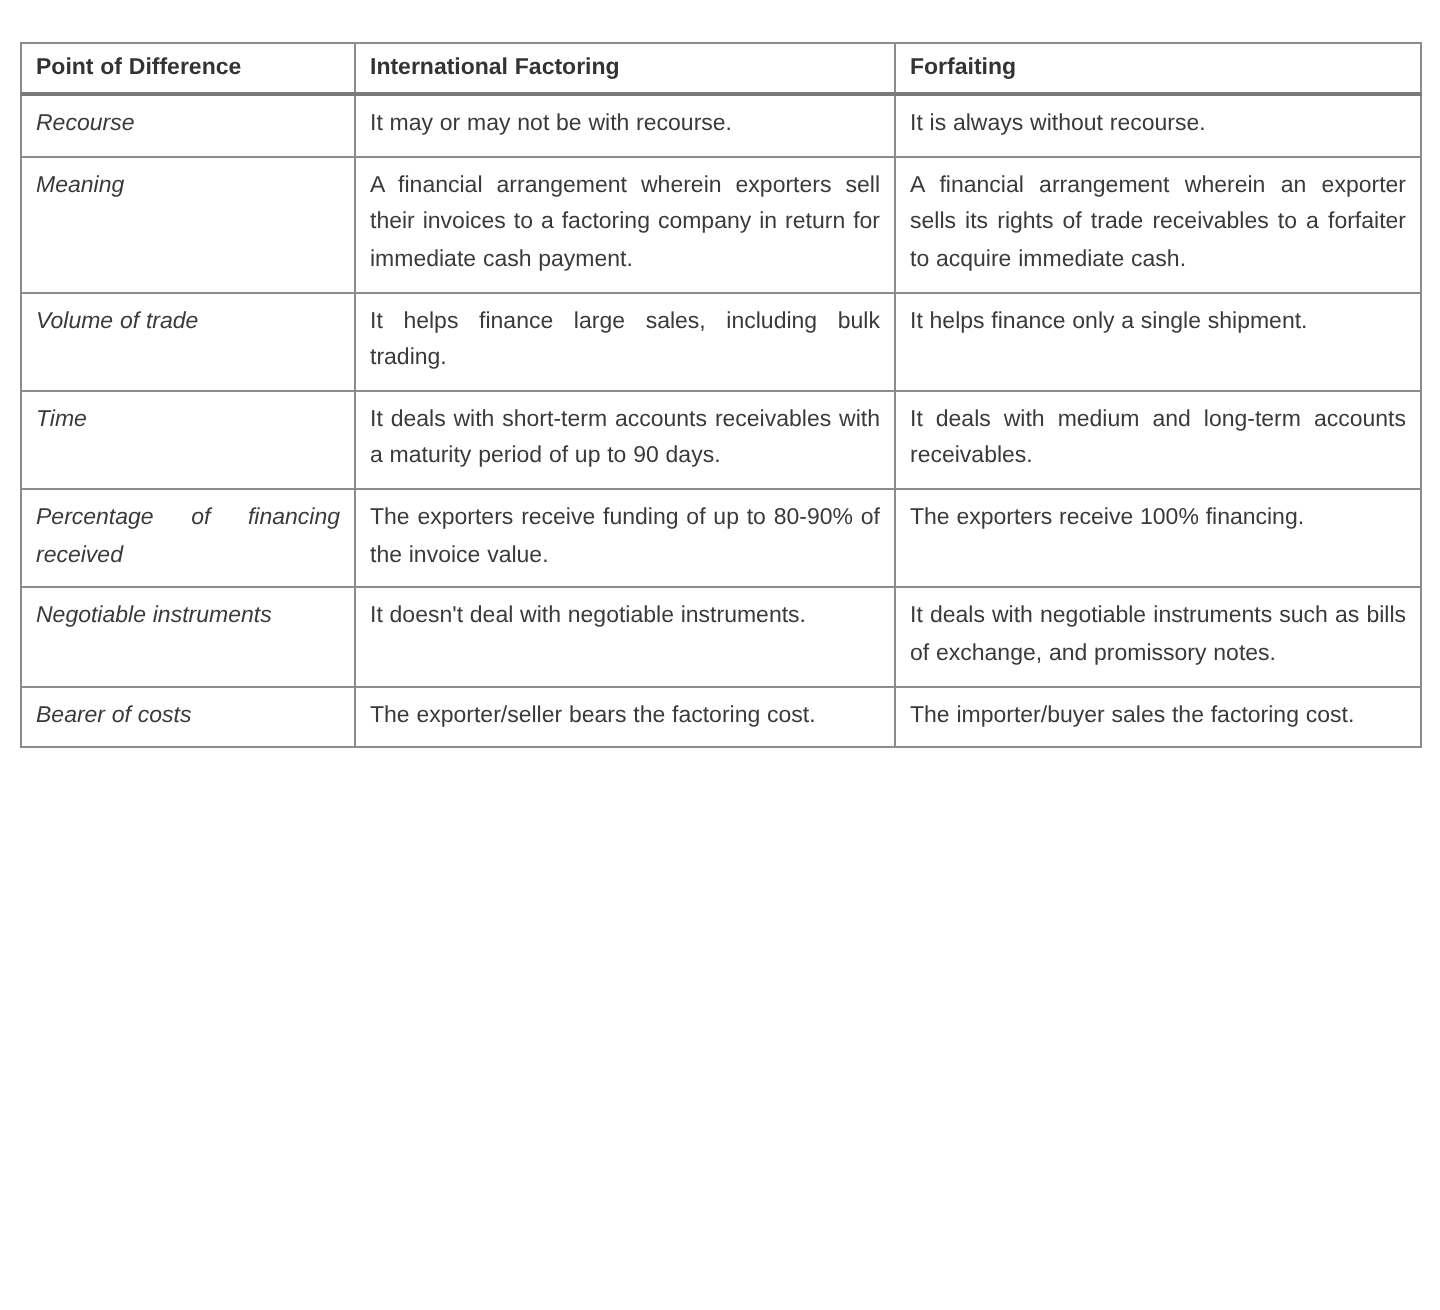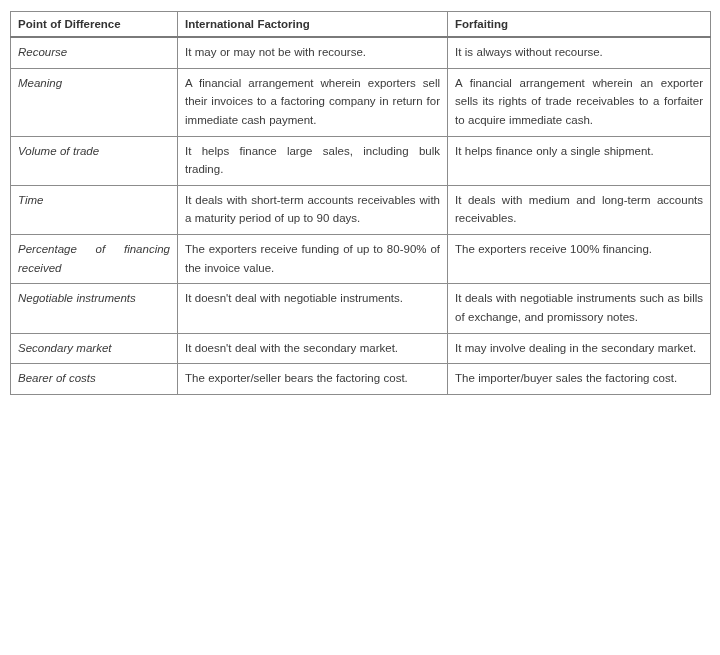--- a/index.html
+++ b/index.html
@@ -17,21 +17,21 @@
   .sheet {
     position: relative;
     width: 720px;
     height: 655px;
     background: #ffffff;
     box-sizing: border-box;
   }
   .table-wrap {
     position: absolute;
     left: 10px;
-    top: 11px;
+    top: 21px;
     width: 700px;
   }
   table.compare {
     border-collapse: collapse;
     table-layout: fixed;
     width: 700px;
     background: #ffffff;
   }
   table.compare col.c1 { width: 167px; }
   table.compare col.c2 { width: 270px; }
@@ -112,25 +112,20 @@
           <td class="label pad-1">Percentage of financing received</td>
           <td class="body-cell pad-1">The exporters receive funding of up to 80-90% of the invoice value.</td>
           <td class="body-cell pad-1">The exporters receive 100% financing.</td>
         </tr>
         <tr>
           <td class="label">Negotiable instruments</td>
           <td class="body-cell">It doesn't deal with negotiable instruments.</td>
           <td class="body-cell">It deals with negotiable instruments such as bills of exchange, and promissory notes.</td>
         </tr>
         <tr>
-          <td class="label pad-2">Secondary market</td>
-          <td class="body-cell pad-2">It doesn't deal with the secondary market.</td>
-          <td class="body-cell pad-2">It may involve dealing in the secondary market.</td>
-        </tr>
-        <tr>
           <td class="label pad-2">Bearer of costs</td>
           <td class="body-cell pad-2">The exporter/seller bears the factoring cost.</td>
           <td class="body-cell pad-2">The importer/buyer sales the factoring cost.</td>
         </tr>
       </tbody>
     </table>
   </div>
 </div>
 
 </body></html>

